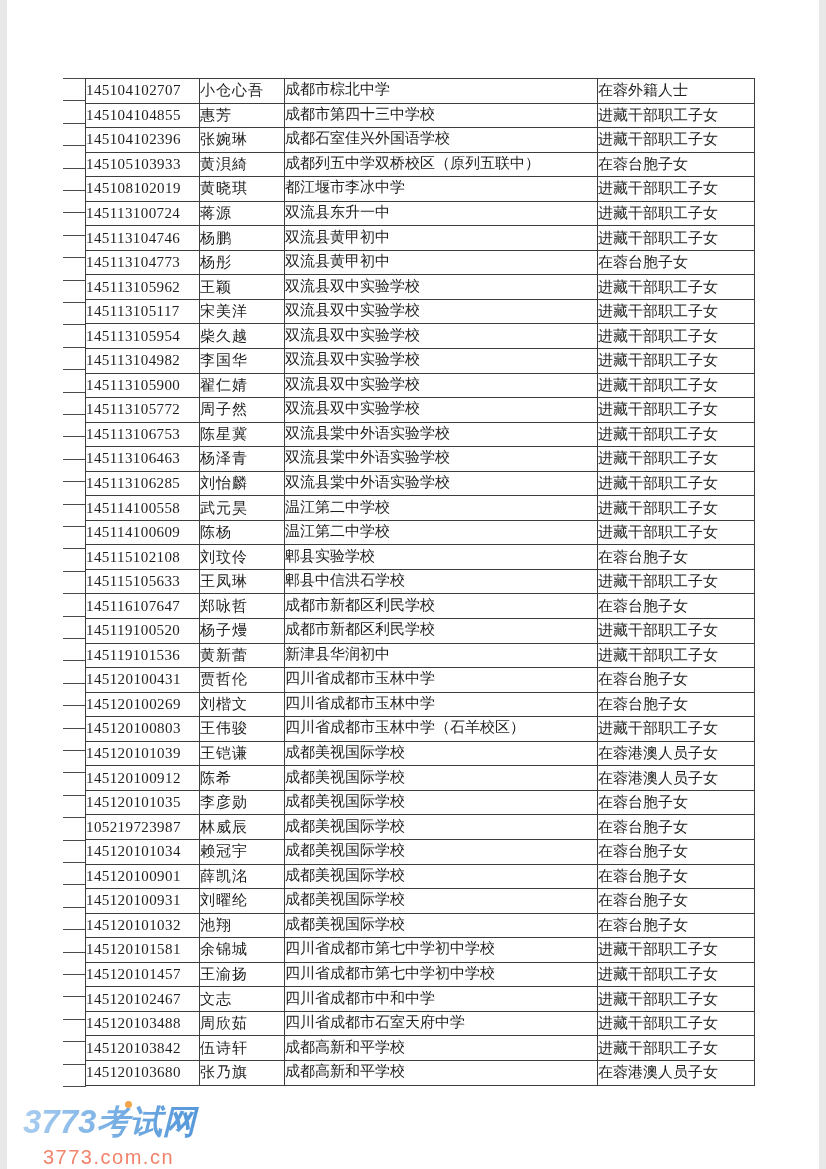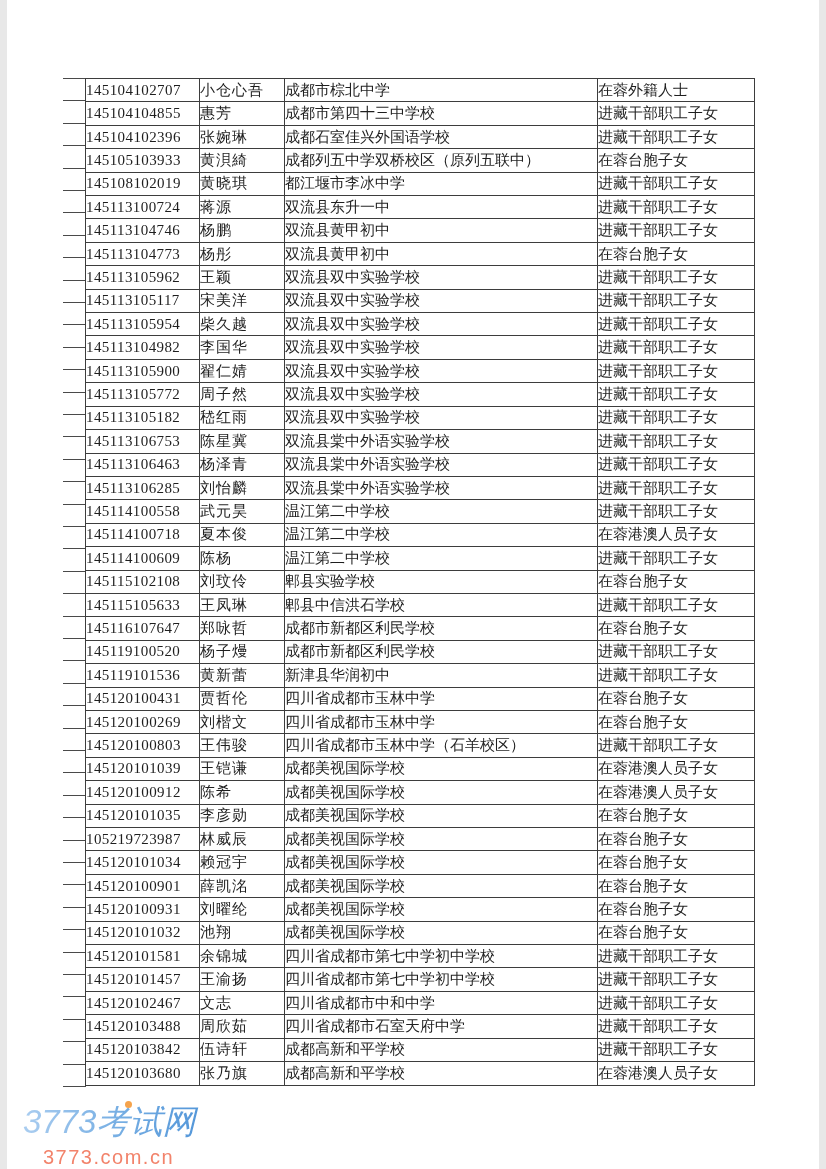--- a/index.html
+++ b/index.html
@@ -40,33 +40,33 @@
     border: 1px solid #3d3d3d;
     font-size: 15px;
     line-height: 1;
     vertical-align: middle;
     white-space: nowrap;
     overflow: hidden;
     padding: 0;
   }
   td.c-id     { padding-left: 7px;  letter-spacing: 0.4px; }
   td.c-name   { padding-left: 8px;  letter-spacing: 1px; }
-  td.c-school { padding-left: 9px; }
+  td.c-school { padding-left: 9px; font-family: Liberation Mono, monospace; }
   td.c-cat    { padding-left: 11px; }
   .watermark {
     position: absolute;
     left: 16px;
     top: 1100px;
     width: 200px;
   }
   .wm-logo {
     position: relative;
     font-family: "Liberation Sans", "DejaVu Sans", sans-serif;
     font-size: 33px;
-    font-weight: normal;
+    font-weight: bold;
     font-style: italic;
     letter-spacing: 0px;
     background: linear-gradient(90deg, #aacdf0 0%, #79b0e4 45%, #4a90d6 100%);
     -webkit-background-clip: text;
     background-clip: text;
     color: transparent;
     white-space: nowrap;
   }
   .wm-dot {
     position: absolute;
@@ -181,26 +181,20 @@
       <td class="c-school">双流县双中实验学校</td>
       <td class="c-cat">进藏干部职工子女</td>
     </tr>
         <tr>
       <td class="c-id">145113105772</td>
       <td class="c-name">周子然</td>
       <td class="c-school">双流县双中实验学校</td>
       <td class="c-cat">进藏干部职工子女</td>
     </tr>
         <tr>
-      <td class="c-id">145113105182</td>
-      <td class="c-name">嵇红雨</td>
-      <td class="c-school">双流县双中实验学校</td>
-      <td class="c-cat">进藏干部职工子女</td>
-    </tr>
-        <tr>
       <td class="c-id">145113106753</td>
       <td class="c-name">陈星冀</td>
       <td class="c-school">双流县棠中外语实验学校</td>
       <td class="c-cat">进藏干部职工子女</td>
     </tr>
         <tr>
       <td class="c-id">145113106463</td>
       <td class="c-name">杨泽青</td>
       <td class="c-school">双流县棠中外语实验学校</td>
       <td class="c-cat">进藏干部职工子女</td>
@@ -209,26 +203,20 @@
       <td class="c-id">145113106285</td>
       <td class="c-name">刘怡麟</td>
       <td class="c-school">双流县棠中外语实验学校</td>
       <td class="c-cat">进藏干部职工子女</td>
     </tr>
         <tr>
       <td class="c-id">145114100558</td>
       <td class="c-name">武元昊</td>
       <td class="c-school">温江第二中学校</td>
       <td class="c-cat">进藏干部职工子女</td>
-    </tr>
-        <tr>
-      <td class="c-id">145114100718</td>
-      <td class="c-name">夏本俊</td>
-      <td class="c-school">温江第二中学校</td>
-      <td class="c-cat">在蓉港澳人员子女</td>
     </tr>
         <tr>
       <td class="c-id">145114100609</td>
       <td class="c-name">陈杨</td>
       <td class="c-school">温江第二中学校</td>
       <td class="c-cat">进藏干部职工子女</td>
     </tr>
         <tr>
       <td class="c-id">145115102108</td>
       <td class="c-name">刘玟伶</td>

